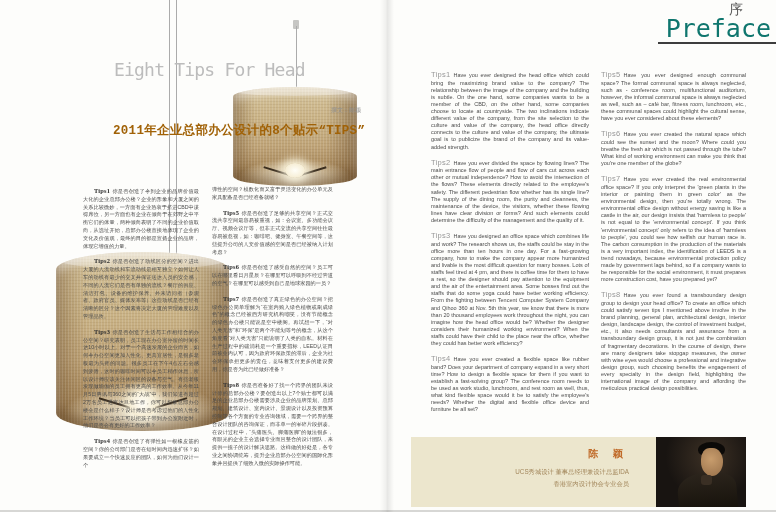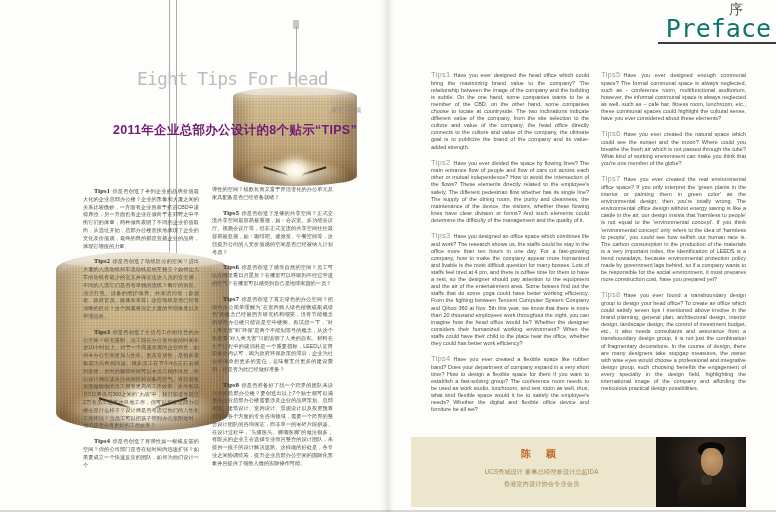--- a/index.html
+++ b/index.html
@@ -34,25 +34,25 @@
   .shade-big{left:56px;top:252px;width:173px;height:179px;}
   .shade-small{left:233px;top:87px;width:124px;height:99px;}
   .arm{position:absolute;height:2px;background:#3b2e1f;top:85%;}
   .arm-l{left:24%;width:27%;transform:rotate(17deg);}
   .arm-r{left:49%;width:27%;transform:rotate(-17deg);}
   .bulb{position:absolute;left:42%;top:77%;width:16%;height:15%;border-radius:50%;
     background:radial-gradient(#fffef8,#f2e6c4);box-shadow:0 0 8px 4px rgba(255,250,228,.85);}
   
   .title-line{position:absolute;font-family:"DejaVu Sans Mono",monospace;color:#bcbcbc;
               font-size:18px;letter-spacing:-0.8px;white-space:nowrap;}
-  .title-1{left:114px;top:68px;margin-left:23px;}
+  .title-1{left:114px;top:59px;}
   .title-2{left:138px;top:95px;}
   .credit{position:absolute;left:331px;top:106px;font-size:6px;color:#8f8f8f;white-space:nowrap;}
   .subtitle{position:absolute;left:113px;top:122px;font-size:12.5px;font-weight:700;
-            color:#701a75;letter-spacing:.3px;white-space:nowrap;}
+            color:#a16207;letter-spacing:.3px;white-space:nowrap;font-family:Liberation Mono, monospace;}
   
   .cn-col{position:absolute;font-size:5.2px;line-height:1.5;color:#4c4c4c;}
   .cn-col-1{left:83px;top:186px;width:116px;}
   .cn-col-2{left:212px;top:186px;width:121px;}
   .cn-para{margin:0 0 6px;text-align:justify;text-indent:11px;}
   .cn-para.cont{text-indent:0;}
   .cn-label{font-family:"Liberation Serif",serif;font-weight:700;font-size:6.4px;
             color:#2e2e2e;padding-right:2px;letter-spacing:.2px;}
   .en-col{position:absolute;font-size:5.5px;line-height:1.29;color:#4b4b4b;}
   .en-col-1{left:431px;top:70px;width:158px;}
@@ -62,21 +62,21 @@
   
   .author-box{position:absolute;left:411px;top:437px;width:335px;height:70px;background:#ece6cd;}
   .author-photo{position:absolute;left:656px;top:437px;width:90px;height:70px;overflow:hidden;
     background:radial-gradient(circle at 60% 28%, #3d3125, #181411 60%), #181411;}
   .ph-hair{position:absolute;left:47%;top:7%;width:30%;height:22%;background:#0c0a08;border-radius:50% 50% 42% 42%;}
   .ph-face{position:absolute;left:50%;top:16%;width:24%;height:40%;
     background:radial-gradient(circle at 45% 40%, #c89d6d, #97704a);border-radius:46% 54% 58% 58%;}
   .ph-body{position:absolute;left:24%;top:52%;width:66%;height:60%;transform:rotate(-5deg);
     background:linear-gradient(180deg,#2b241c,#141009);border-radius:42% 34% 0 0;}
   .ph-collar{position:absolute;left:50%;top:54%;width:12%;height:14%;background:#3a2f24;border-radius:30%;}
-  .author-text{position:absolute;left:434px;top:447px;width:215px;text-align:center;}
+  .author-text{position:absolute;left:414px;top:447px;width:215px;text-align:right;}
   .author-name{font-size:10px;font-weight:700;color:#c06a28;letter-spacing:6px;margin:0 0 5px;}
   .author-cred{font-size:6.3px;color:#a3875c;line-height:1.85;margin:0;}
 </style>
 </head>
 <body>
 
 <div class="spread">
 
   <div class="cord cord-big-1"></div>
   <div class="cord cord-big-2"></div>

